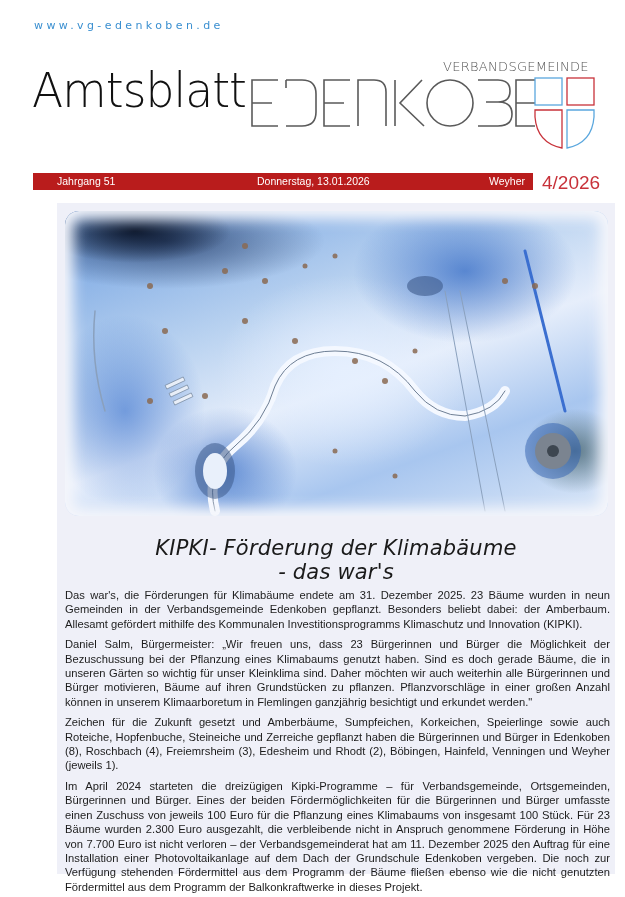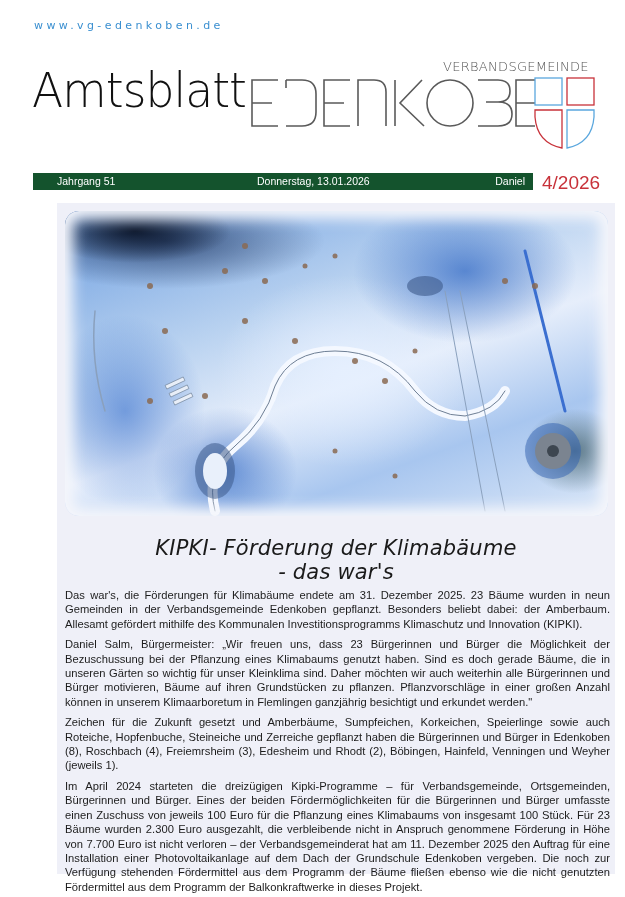--- a/index.html
+++ b/index.html
@@ -9,21 +9,21 @@
 
   .amtsblatt { position: absolute; left: 32px; top: 66px; font-size: 48px; color: #111; font-family: "DejaVu Sans", sans-serif; font-weight: 300; letter-spacing: -1px; line-height: 1; transform: scaleX(0.95); transform-origin: left top; }
 
   .vg-label { position: absolute; left: 443px; top: 59px; font-size: 13px; color: #555; letter-spacing: 0.3px; font-family: "DejaVu Sans", sans-serif; font-weight: 300; }
 
   .edenkoben { position: absolute; left: 250px; top: 78px; }
   .edenkoben svg { display: block; }
 
   .crest { position: absolute; left: 534px; top: 77px; }
 
-  .infobar { position: absolute; left: 33px; top: 173px; width: 500px; height: 17px; background: #14532d; color: #fff; font-size: 10.5px; }
+  .infobar { position: absolute; left: 33px; top: 173px; width: 500px; height: 17px; background: #b91c1c; color: #fff; font-size: 10.5px; }
   .infobar span { position: absolute; top: 2px; }
   .infobar .year { left: 24px; }
   .infobar .date { left: 224px; }
   .infobar .ausgabe { right: 8px; }
   .issue { position: absolute; left: 542px; top: 172px; font-size: 19px; color: #c8323a; font-family: "Liberation Sans", sans-serif; }
 
   .panel { position: absolute; left: 33px; top: 203px; width: 558px; height: 671px; background: #eff0f8; margin-left: 24px; }
 
   .photo { position: absolute; left: 8px; top: 8px; width: 543px; height: 305px; border-radius: 14px; overflow: hidden;
     background:
@@ -79,21 +79,21 @@
     <rect x="1" y="1" width="27" height="27" stroke="#5aa7de"></rect>
     <rect x="33" y="1" width="27" height="27" stroke="#c8323a"></rect>
     <path d="M1 33 H28 V71 Q3 66 1 40 Z" stroke="#c8323a"></path>
     <path d="M33 33 H60 V40 Q58 66 33 71 Z" stroke="#5aa7de"></path>
   </svg>
 </div>
 
 <div class="infobar">
   <span class="year">Jahrgang 51</span>
   <span class="date">Donnerstag, 13.01.2026</span>
-  <span class="ausgabe">Daniel</span>
+  <span class="ausgabe">Weyher</span>
 </div>
 <div class="issue">4/2026</div>
 
 <div class="panel">
   <div class="photo" title="Aerial view of snow-covered climate arboretum with winding path">
     <svg width="543" height="305" viewBox="0 0 543 305">
       <g fill="none" stroke-linecap="round">
 
         <path d="M150 300 Q140 260 170 235 Q200 210 210 175 Q225 140 270 140 Q320 140 350 180 Q370 205 400 205 Q430 200 440 180" stroke="#f4f8ff" stroke-width="10"></path>
         <path d="M150 300 Q140 260 170 235 Q200 210 210 175 Q225 140 270 140 Q320 140 350 180 Q370 205 400 205 Q430 200 440 180" stroke="#6e7f95" stroke-width="1"></path>

